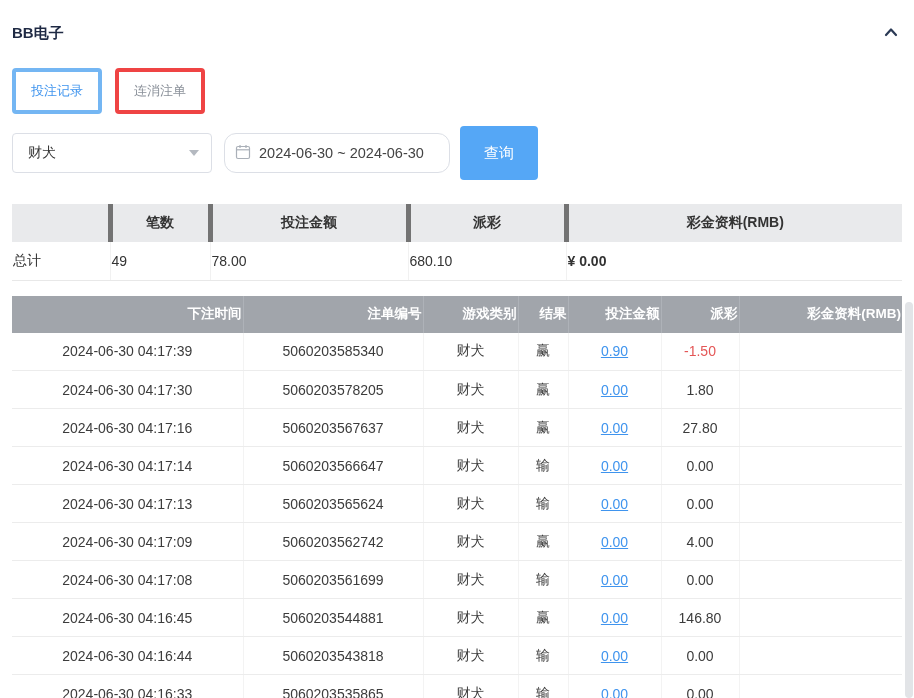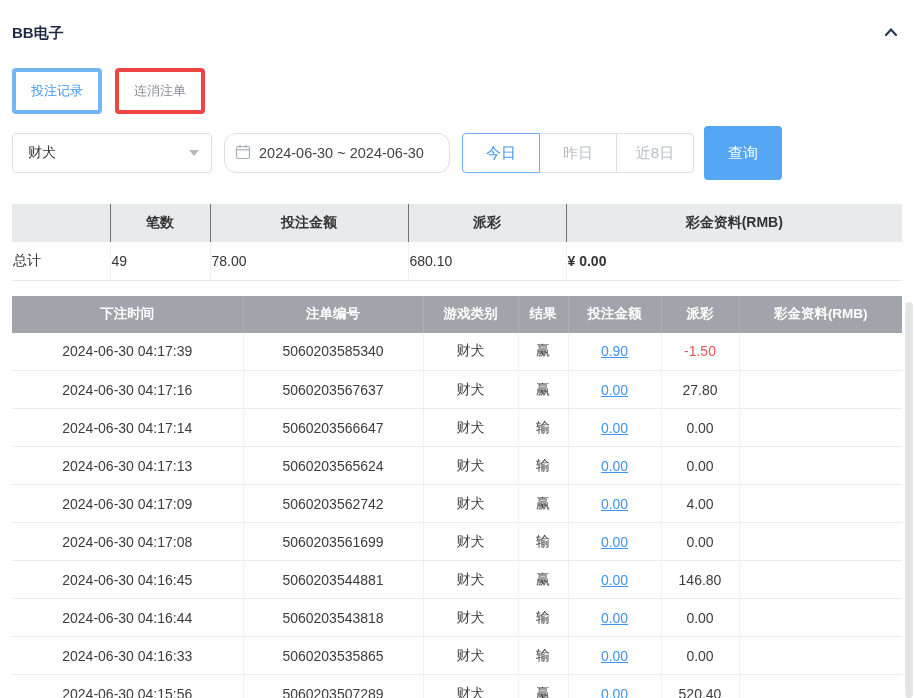--- a/index.html
+++ b/index.html
@@ -37,30 +37,30 @@
     font-size: 15px; color: #b9bdc5; margin-left: -1px; cursor: pointer; font-family: inherit; }
   .btn-group button:first-child { border-radius: 4px 0 0 4px; margin-left: 0; }
   .btn-group button:last-child { border-radius: 0 4px 4px 0; }
   .btn-group button.active { color: var(--link, #4a9ef5); border-color: #6fb1f3; position: relative; z-index: 1; }
   .search-btn { margin-left: 10px; height: 54px; width: 78px; background: var(--accent, #55a7f6); color: #fff;
     border: none; border-radius: 4px; font-size: 15px; cursor: pointer; font-family: inherit; }
 
   
   .summary-table { margin-top: 24px; width: 890px; border-collapse: collapse; table-layout: fixed; }
   .summary-table th { background: #e9eaec; height: 38px; font-weight: 600; color: #333;
-    border-right: 1px solid #737373; font-size: 14px; text-align: center; }
+    border-right: 5px solid #737373; font-size: 14px; text-align: center; }
   .summary-table th:last-child { border-right: none; }
   .summary-table td { height: 38px; border-bottom: 1px solid #e8e8e8;
     border-right: 1px solid #f1f1f1; color: #333; }
   .summary-table td:last-child { border-right: none; font-weight: bold; }
 
   
   .bet-table { margin-top: 15px; width: 890px; border-collapse: collapse; table-layout: fixed; }
   .bet-table th { background: var(--thead, #a1a5ab); color: #fff; height: 37px; font-weight: 600;
-    font-size: 13.5px; text-align: center; border-right: 1px solid #aeb2b8; }
+    font-size: 13.5px; text-align: right; border-right: 1px solid #aeb2b8; }
   .bet-table th:last-child { border-right: none; }
   .bet-table td { height: 38px; text-align: center; border-bottom: 1px solid #ececec;
     border-right: 1px solid #f3f3f3; color: #3c3c3c; }
   .bet-table td:last-child { border-right: none; }
   .bet-link { color: var(--link, #3d8bd4); text-decoration: underline; cursor: pointer; }
   .negative { color: var(--neg, #e45656); }
 
   
   .scrollbar-thumb { position: absolute; right: 1px; top: 302px; height: 396px; width: 8px;
     border-radius: 4px; background: #e2e4e7; }
@@ -94,25 +94,20 @@
     <div class="date-input">
       <span>
         <svg width="16" height="16" viewBox="0 0 16 16">
             <rect x="1.5" y="2.5" width="13" height="12" rx="1.5" fill="none" stroke="#aab0b8" stroke-width="1.2"></rect>
             <line x1="1.5" y1="5.8" x2="14.5" y2="5.8" stroke="#aab0b8" stroke-width="1.2"></line>
             <line x1="5" y1="1" x2="5" y2="4" stroke="#aab0b8" stroke-width="1.2"></line>
             <line x1="11" y1="1" x2="11" y2="4" stroke="#aab0b8" stroke-width="1.2"></line>
           </svg>
       </span>
       <span>2024-06-30 ~ 2024-06-30</span>
-    </div>
-    <div class="btn-group">
-      <button class="active">今日</button>
-      <button>昨日</button>
-      <button>近8日</button>
     </div>
     <button class="search-btn">查询</button>
   </div>
 
   <table class="summary-table">
     <colgroup>
         <col style="width:98px">
         <col style="width:100px">
         <col style="width:198px">
         <col style="width:158px">
@@ -163,20 +158,29 @@
   <tr>
     <td>2024-06-30 04:17:39</td>
     <td>5060203585340</td>
     <td>财犬</td>
     <td>赢</td>
     <td><a class="bet-link">0.90</a></td>
     <td><span class="negative">-1.50</span></td>
     <td></td>
   </tr>
 
+  <tr>
+    <td>2024-06-30 04:17:30</td>
+    <td>5060203578205</td>
+    <td>财犬</td>
+    <td>赢</td>
+    <td><a class="bet-link">0.00</a></td>
+    <td><span>1.80</span></td>
+    <td></td>
+  </tr>
 
   <tr>
     <td>2024-06-30 04:17:16</td>
     <td>5060203567637</td>
     <td>财犬</td>
     <td>赢</td>
     <td><a class="bet-link">0.00</a></td>
     <td><span>27.80</span></td>
     <td></td>
   </tr>

